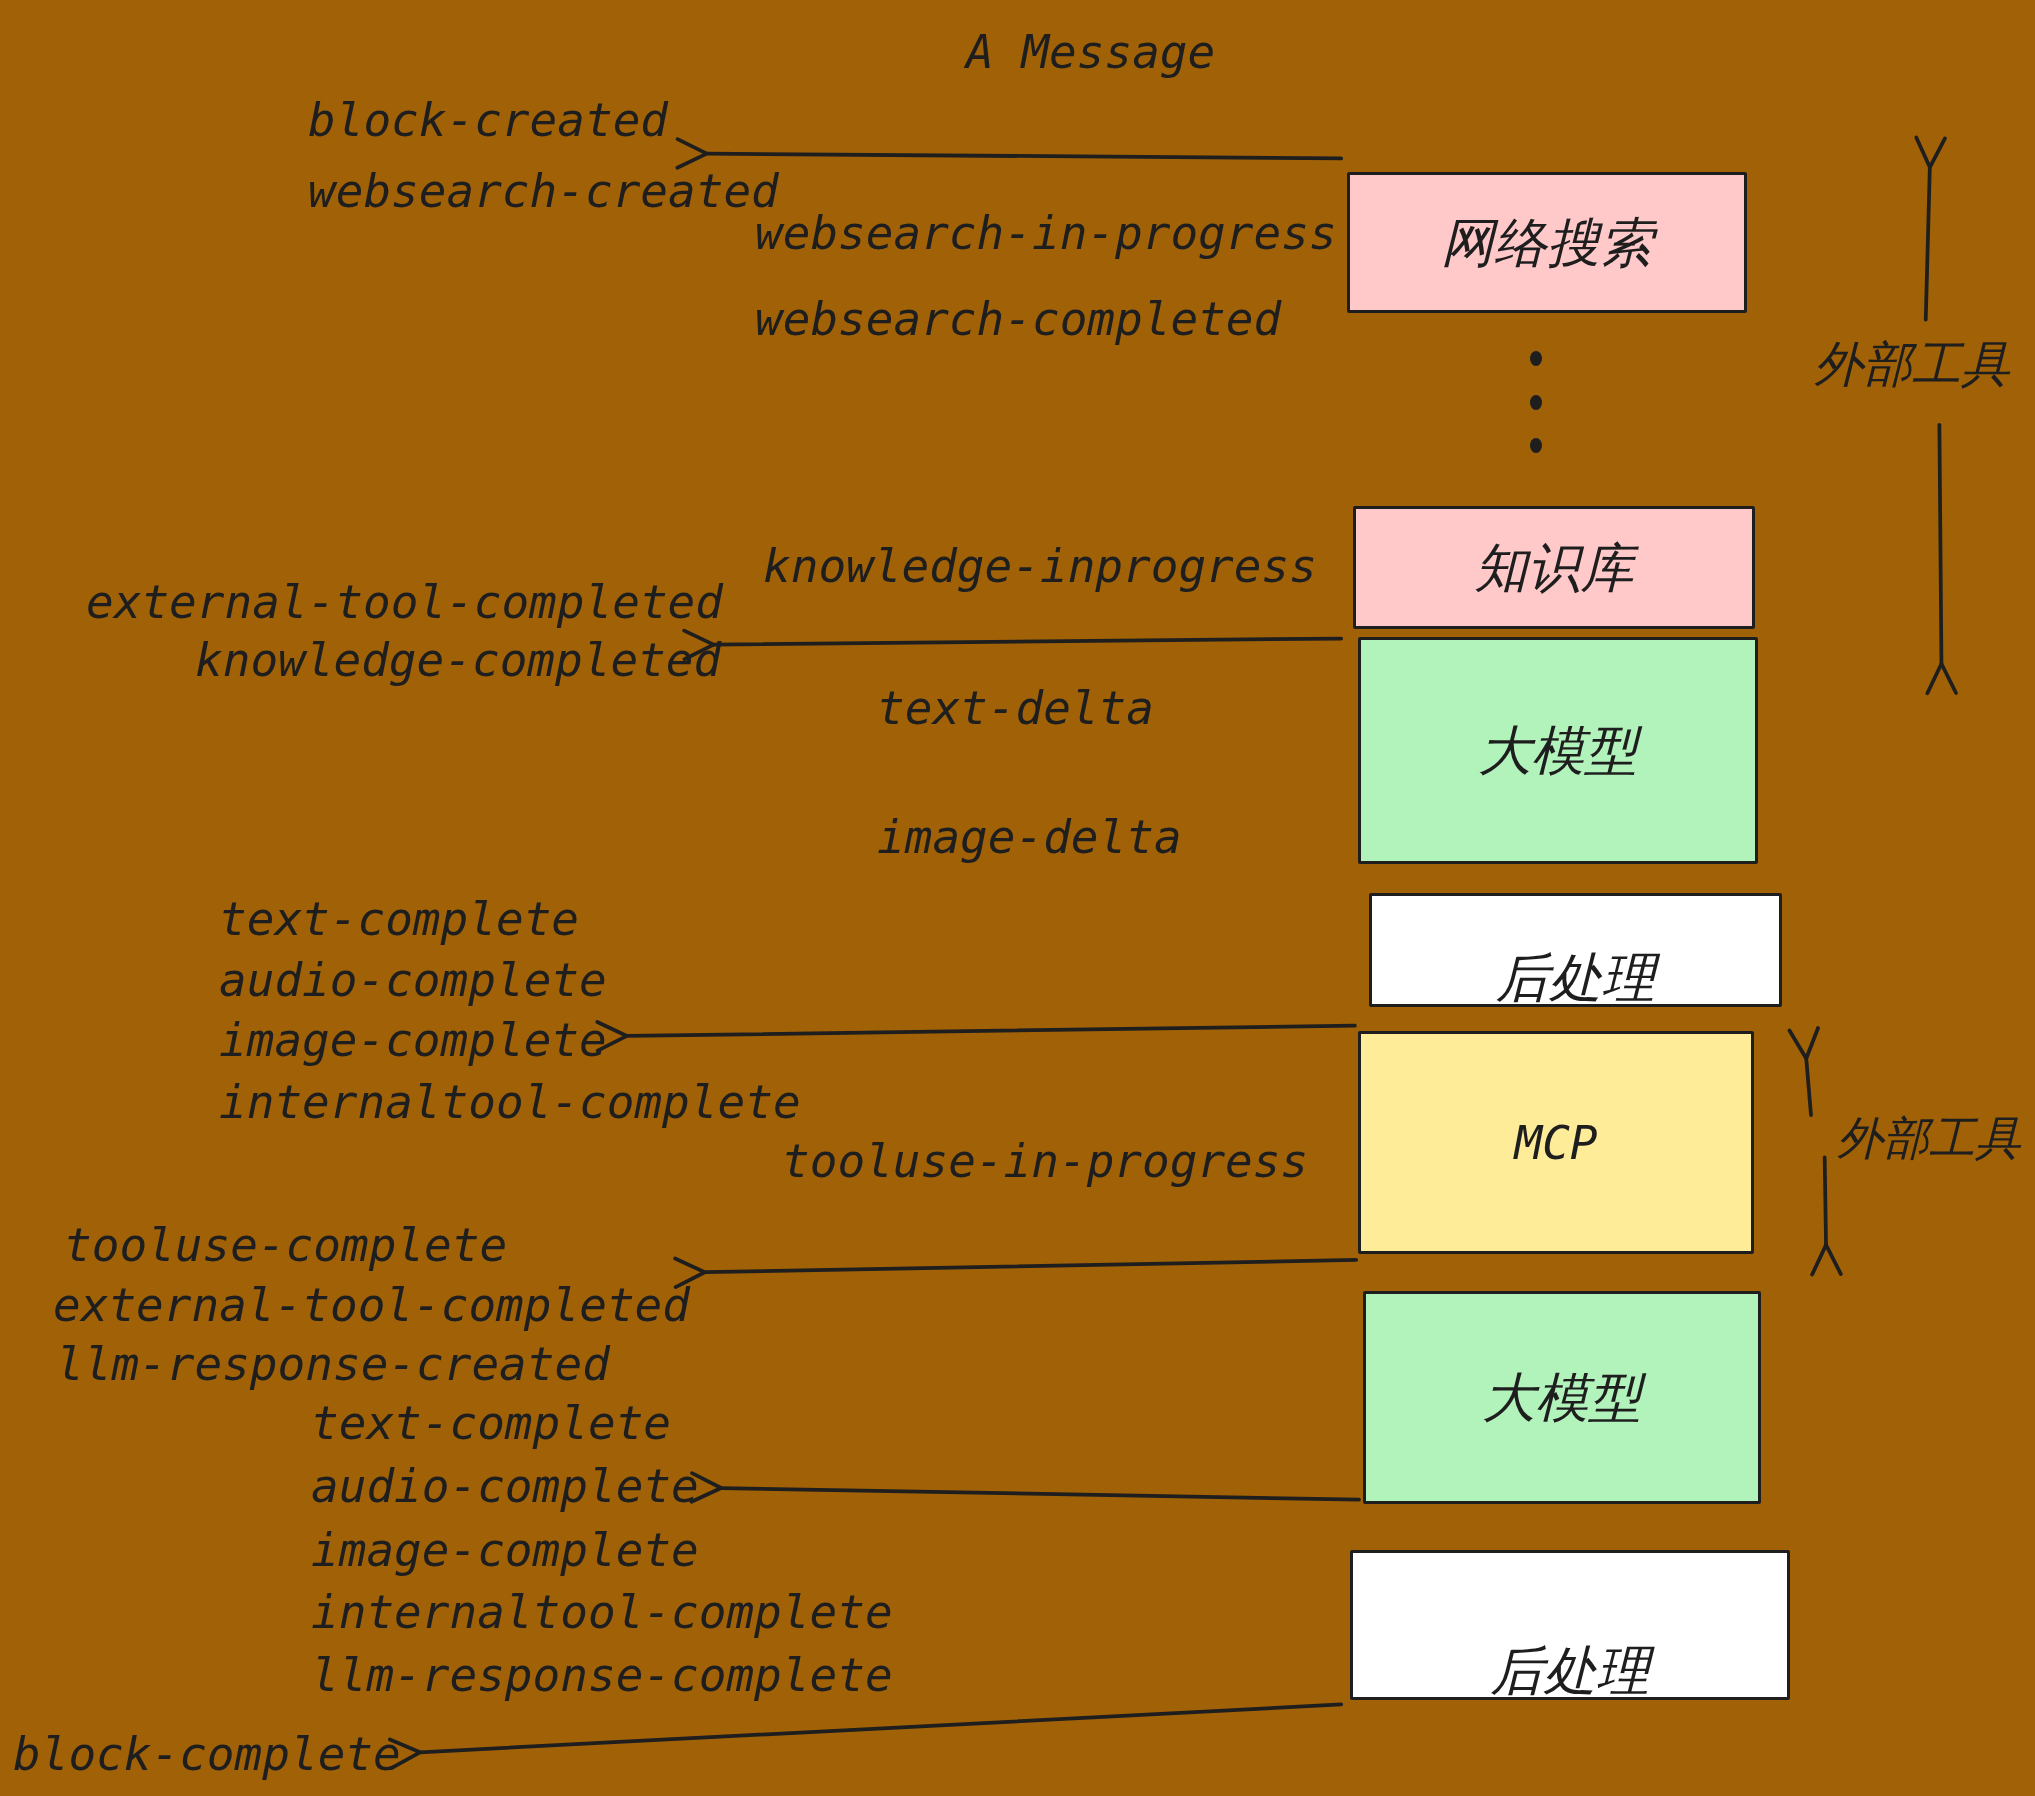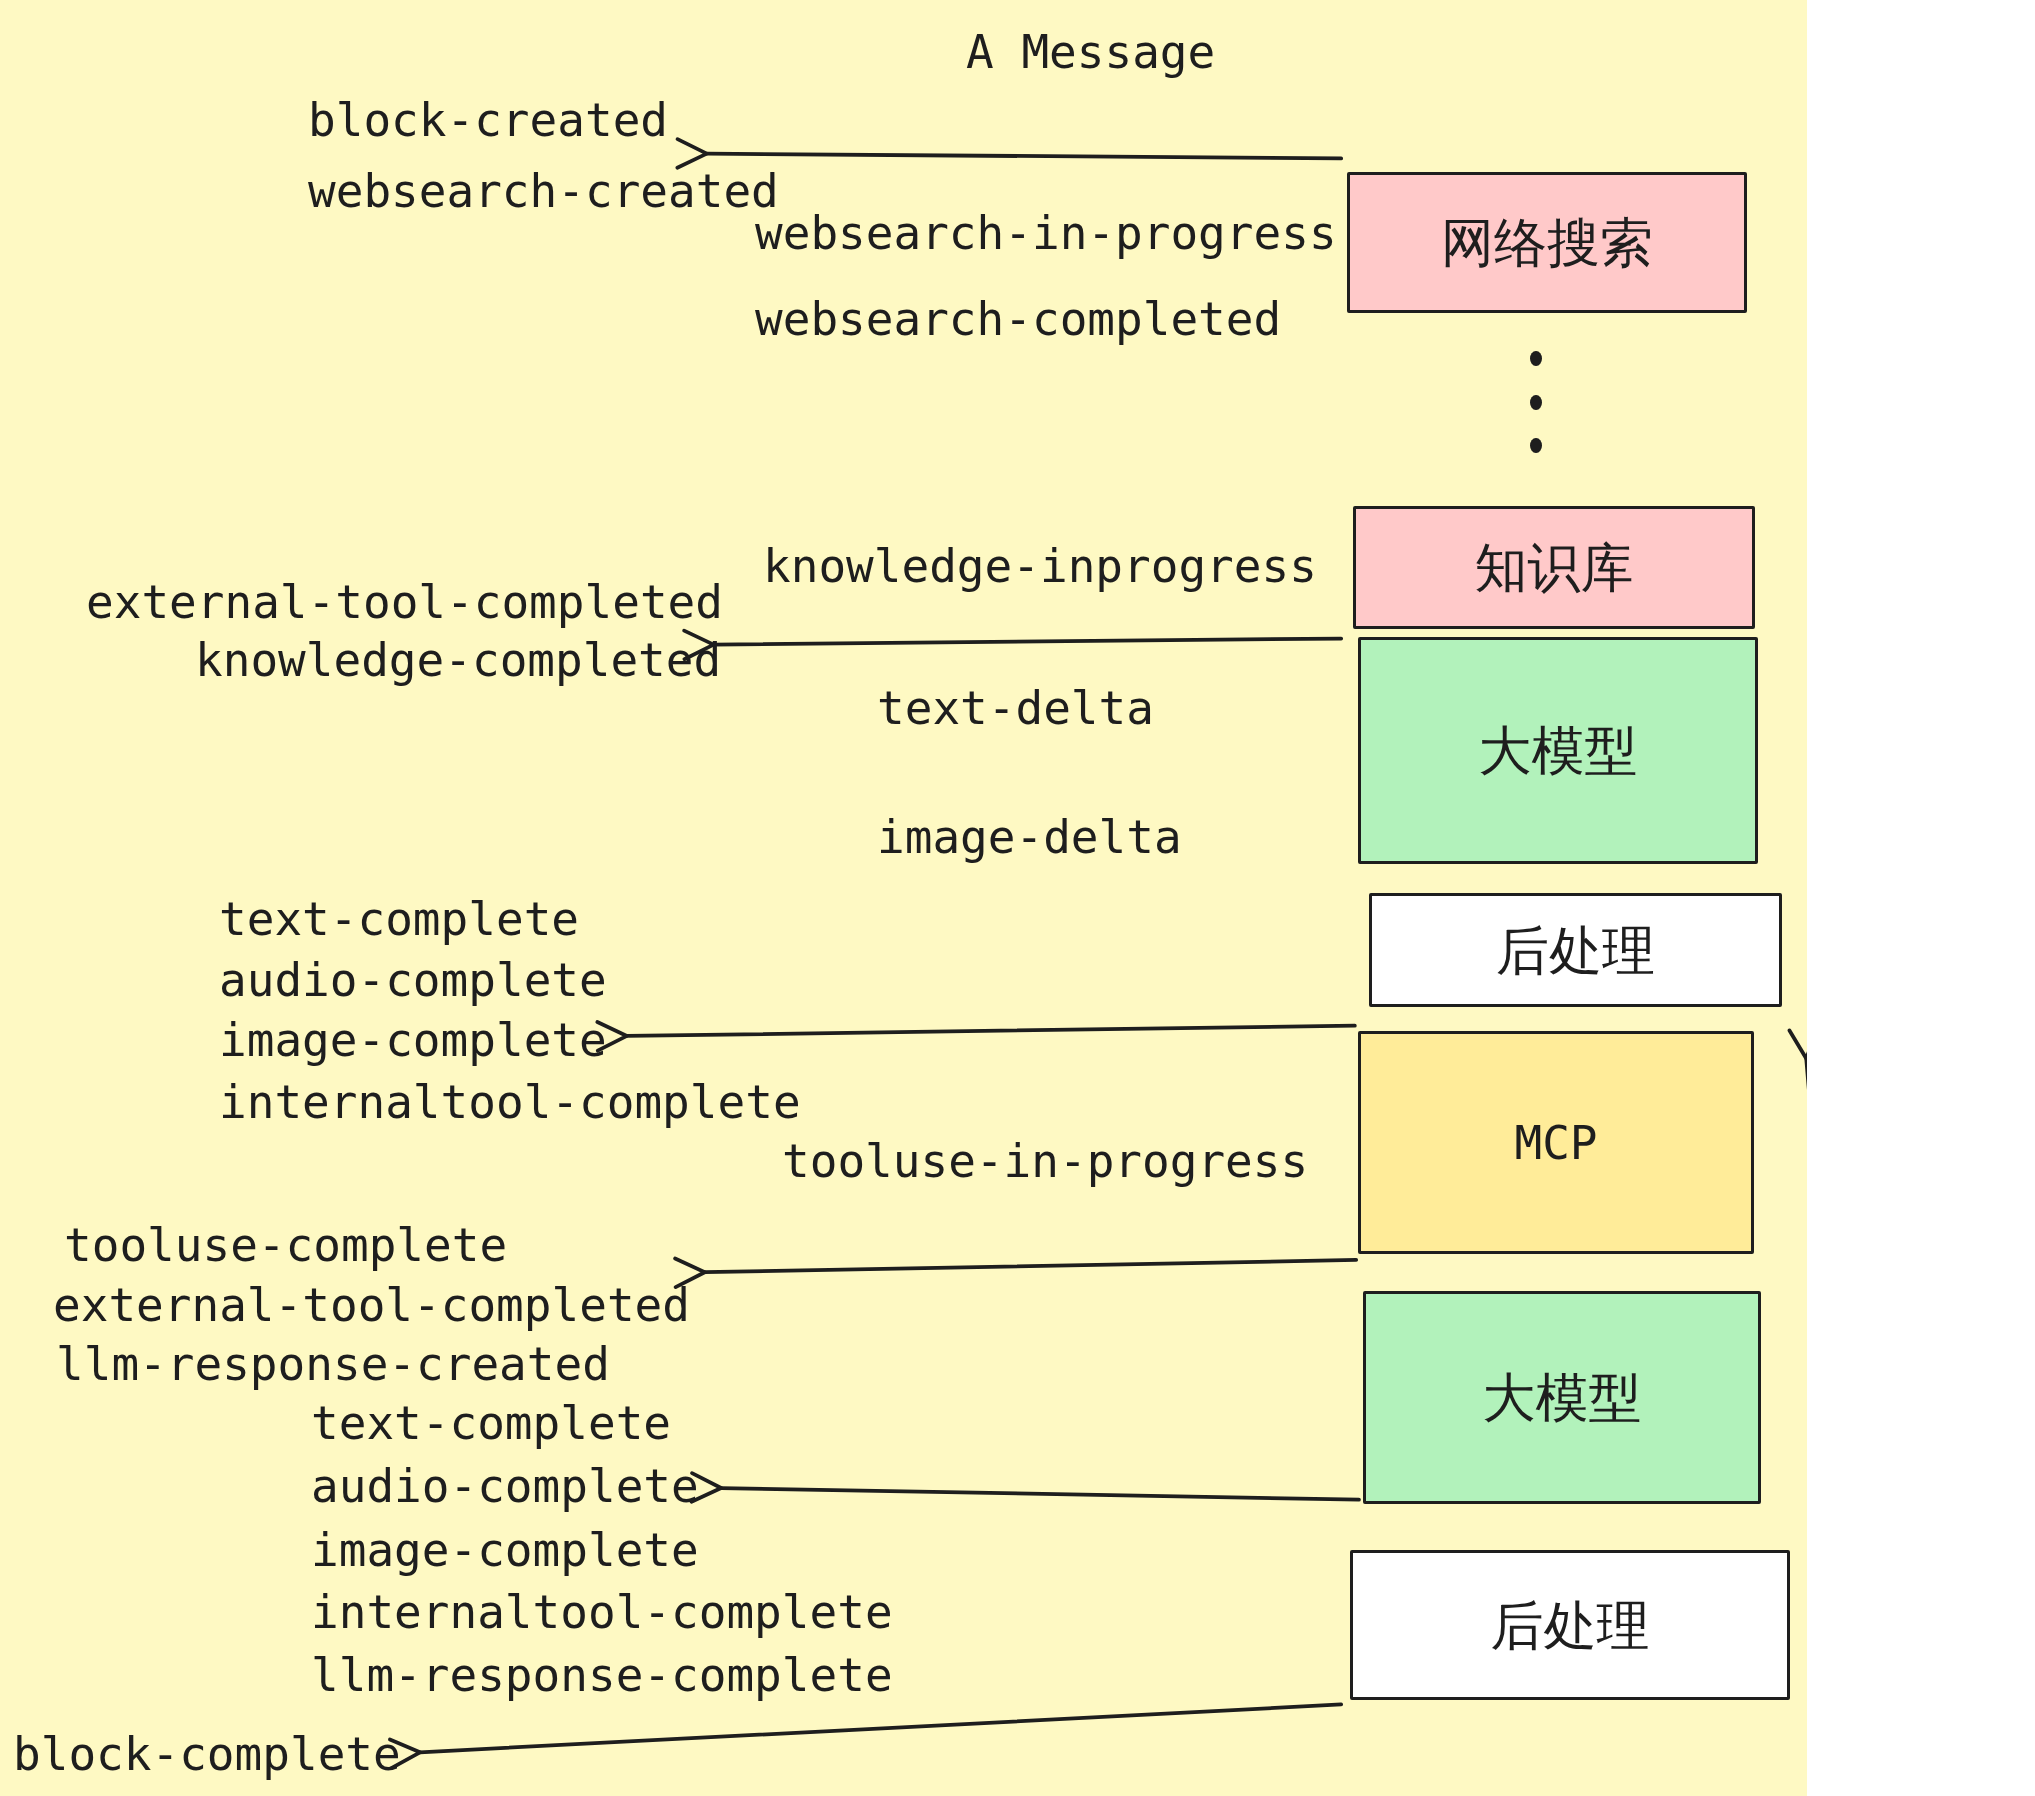--- a/index.html
+++ b/index.html
@@ -1,22 +1,23 @@
 <!DOCTYPE html>
 <html style="font-size:11px"><head>
 <meta charset="utf-8">
 <style>
   html,body{margin:0;padding:0;background:#ffffff;}
   #canvas{
     position:relative;
-    width:1807px;height:1796px;
-    background:#fef9c3;
+    width:2035px;height:1796px;
+    background:#a16207;
     overflow:hidden;
     color:#1e1e1e;
     font-family:"DejaVu Sans Mono","Liberation Mono",monospace;
+    font-style:italic;
   }
   .mono{font-family:"DejaVu Sans Mono","Liberation Mono",monospace;}
   .cjk{font-family:"Liberation Sans","DejaVu Sans",sans-serif;}
   .evt{
     position:absolute;
     font-size:46px;line-height:1.05;
     white-space:nowrap;
     color:#1e1e1e;
   }
   .title{
@@ -30,21 +31,21 @@
     box-sizing:border-box;
     border:3.4px solid #1e1e1e;
     border-radius:2px;
     display:flex;align-items:center;justify-content:center;
   }
   .box .lbl{font-size:53px;line-height:1;white-space:nowrap;color:#1e1e1e;}
   .box .lbl.mono{font-size:46px;}
   .bg-pink{background:#ffc9c9;}
   .bg-green{background:#b2f2bb;}
   .bg-yellow{background:#ffec99;}
-  .bg-white{background:#ffffff;}
+  .bg-white{background:#ffffff;align-items:flex-end;}
   .ann{
     position:absolute;
     font-size:49px;line-height:1;white-space:nowrap;
     color:#1e1e1e;
   }
   .ann.small{font-size:46px;}
   .dot{
     position:absolute;
     width:11.6px;height:15px;border-radius:50%;
     background:#1e1e1e;

